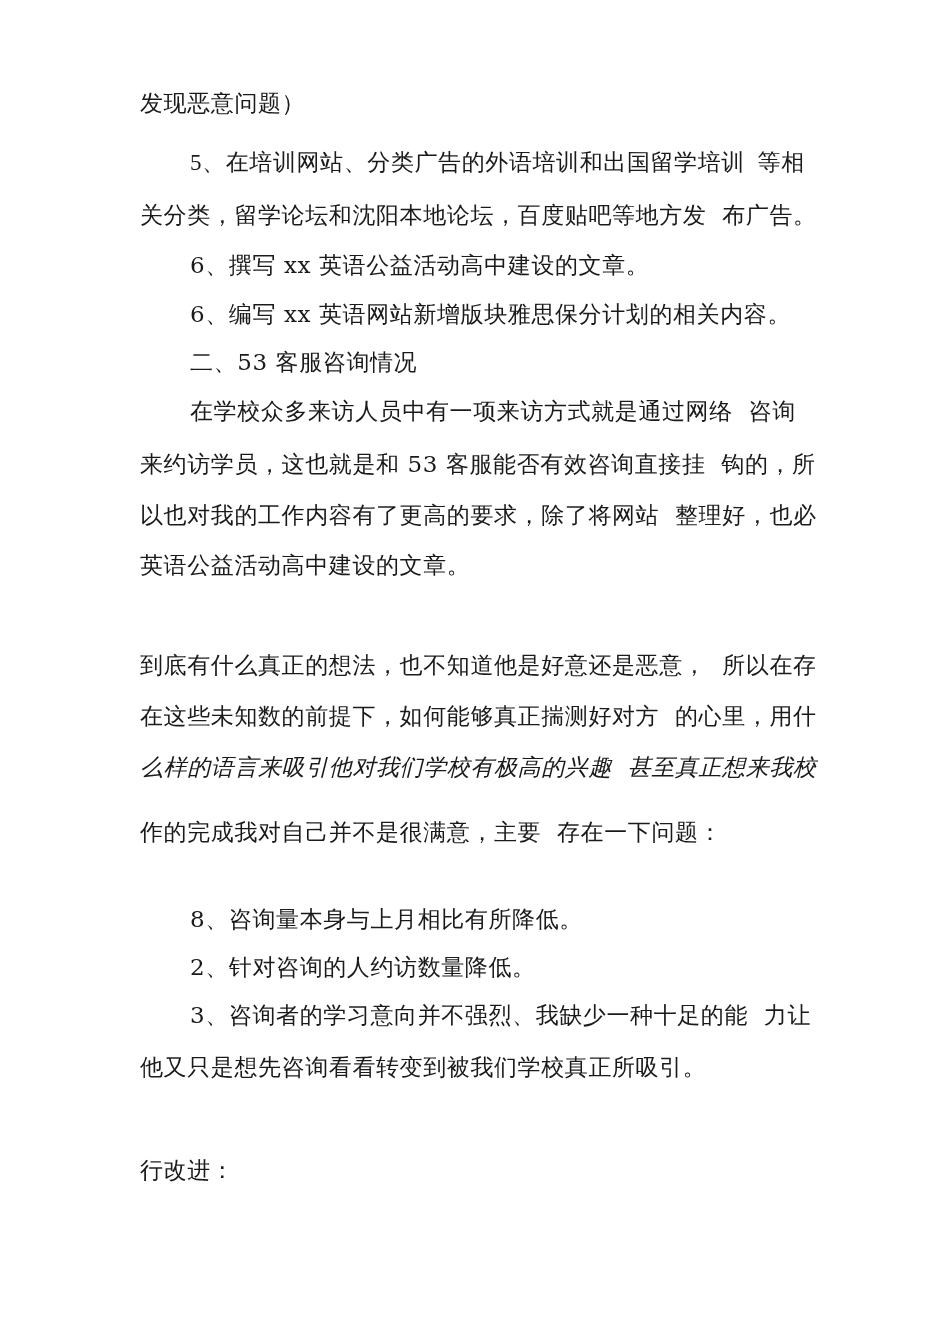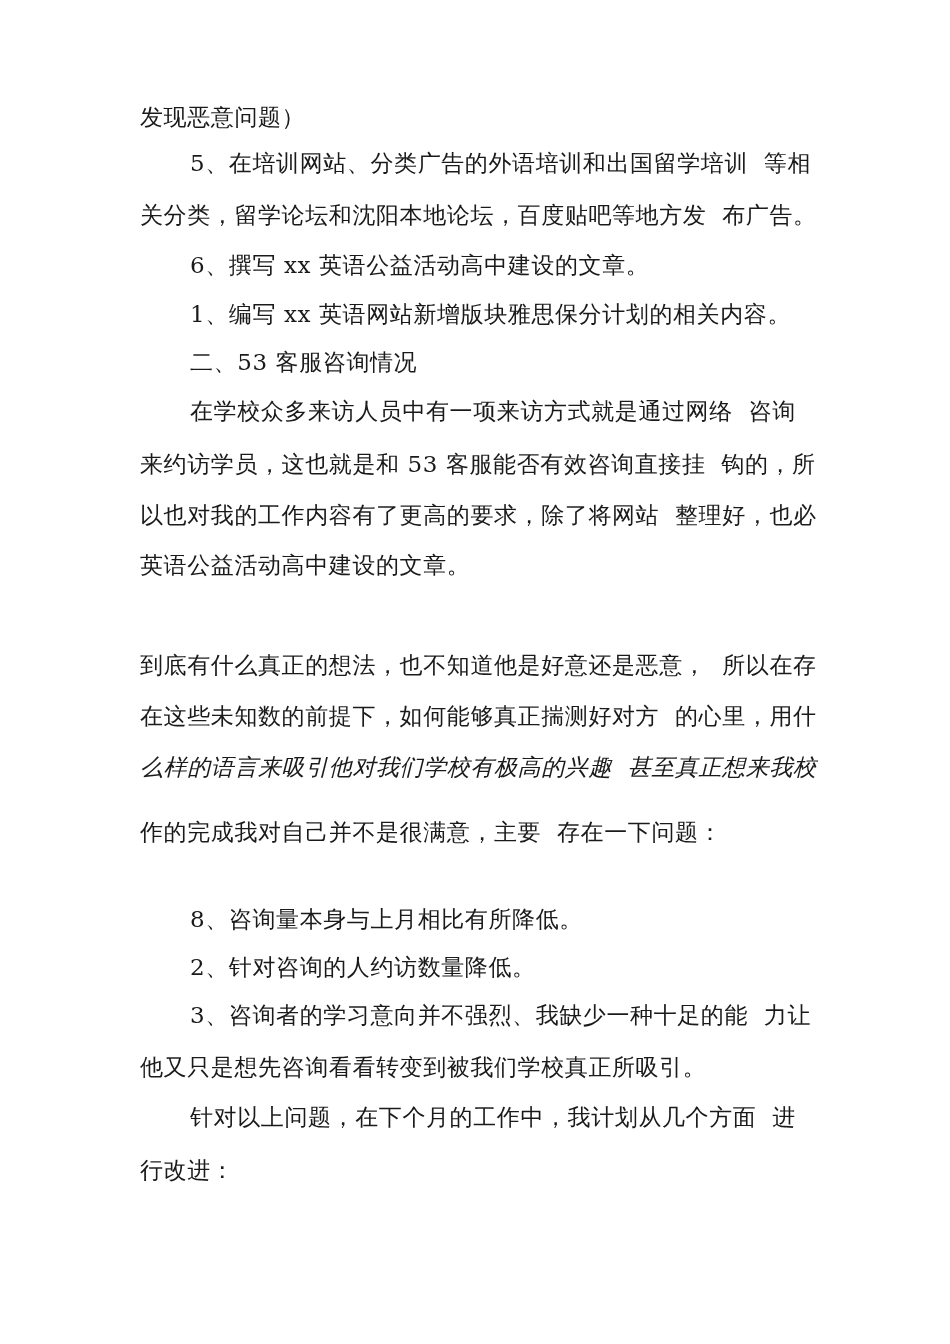--- a/index.html
+++ b/index.html
@@ -14,33 +14,32 @@
       line-height: 30px;
       color: #1a1a1a;
       letter-spacing: 0.6px;
     }
     .indent { left: 190px; }
   </style>
 </head>
 <body>
 
 <div class="page">
-  <div class="line" style="top: 102px;">发现恶意问题）</div>
-  <div class="line indent" style="top: 148px;">5、在培训网站、分类广告的外语培训和出国留学培训  等相</div>
+  <div class="line" style="top: 88px;">发现恶意问题）</div>
+  <div class="line indent" style="top: 148px; font-family: Liberation Serif, serif;">5、在培训网站、分类广告的外语培训和出国留学培训  等相</div>
   <div class="line" style="top: 200px;">关分类，留学论坛和沈阳本地论坛，百度贴吧等地方发  布广告。</div>
   <div class="line indent" style="top: 250px;">6、撰写 xx 英语公益活动高中建设的文章。</div>
-  <div class="line indent" style="top: 299px;">1、编写 xx 英语网站新增版块雅思保分计划的相关内容。</div>
+  <div class="line indent" style="top: 299px;">6、编写 xx 英语网站新增版块雅思保分计划的相关内容。</div>
   <div class="line indent" style="top: 347px;">二、53 客服咨询情况</div>
   <div class="line indent" style="top: 396px;">在学校众多来访人员中有一项来访方式就是通过网络  咨询</div>
   <div class="line" style="top: 449px;">来约访学员，这也就是和 53 客服能否有效咨询直接挂  钩的，所</div>
   <div class="line" style="top: 500px;">以也对我的工作内容有了更高的要求，除了将网站  整理好，也必</div>
   <div class="line" style="top: 550px;">英语公益活动高中建设的文章。</div>
   <div class="line" style="top: 650px;">到底有什么真正的想法，也不知道他是好意还是恶意，  所以在存</div>
   <div class="line" style="top: 701px;">在这些未知数的前提下，如何能够真正揣测好对方  的心里，用什</div>
   <div class="line" style="top: 752px; font-style: italic;">么样的语言来吸引他对我们学校有极高的兴趣  甚至真正想来我校</div>
   <div class="line" style="top: 817px;">作的完成我对自己并不是很满意，主要  存在一下问题：</div>
   <div class="line indent" style="top: 904px;">8、咨询量本身与上月相比有所降低。</div>
   <div class="line indent" style="top: 952px;">2、针对咨询的人约访数量降低。</div>
   <div class="line indent" style="top: 1000px;">3、咨询者的学习意向并不强烈、我缺少一种十足的能  力让</div>
   <div class="line" style="top: 1052px;">他又只是想先咨询看看转变到被我们学校真正所吸引。</div>
-  <div class="line indent" style="top: 1102px;">针对以上问题，在下个月的工作中，我计划从几个方面  进</div>
   <div class="line" style="top: 1155px;">行改进：</div>
 </div>
 
 </body></html>

